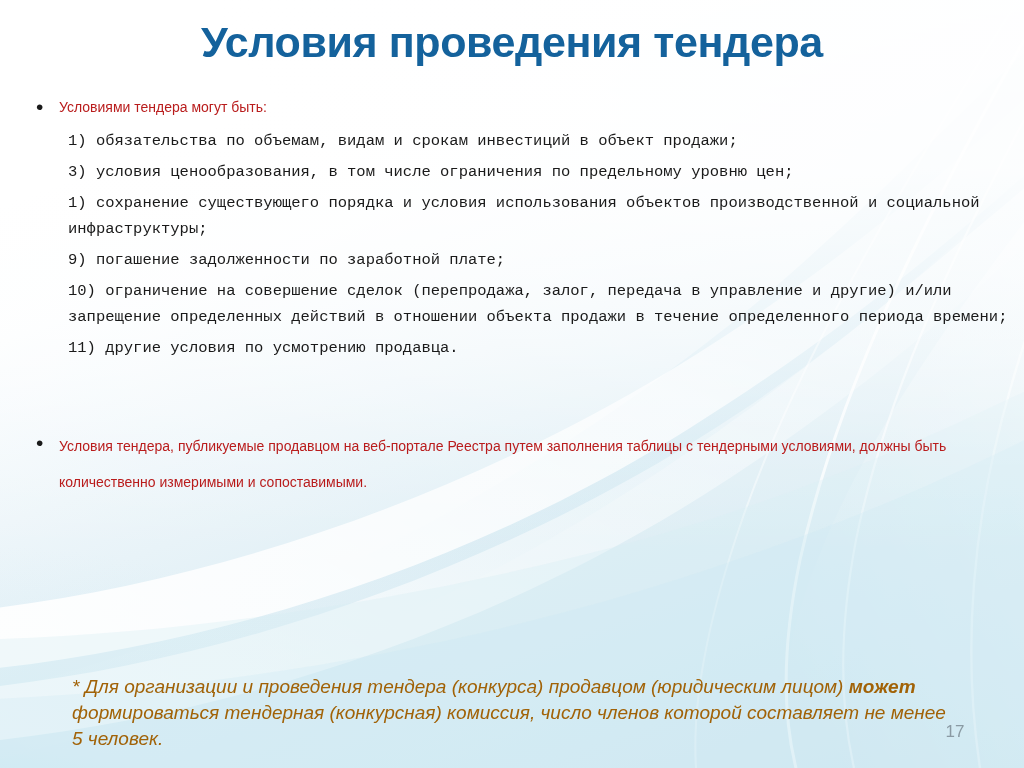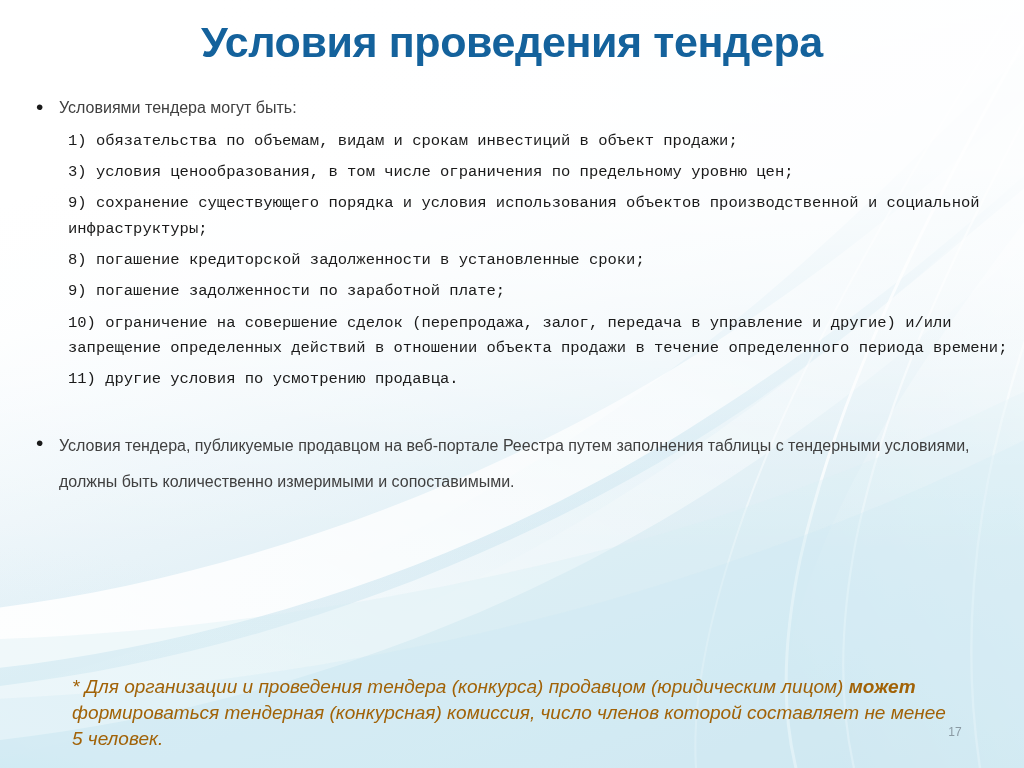--- a/index.html
+++ b/index.html
@@ -101,23 +101,23 @@
     width: 32px;
     flex: 0 0 32px;
     font-size: 21px;
     line-height: 30px;
     text-align: left;
     padding-left: 9px;
     box-sizing: border-box;
     color: #1a1a1a;
   }
   .bullet-text {
-    font-size: 16px;
+    font-size: 14px;
     line-height: 31px;
-    color: #404040;
+    color: #b91c1c;
   }
 
   #bullet-one {
     left: 27px;
     top: 92px;
     width: 700px;
   }
   #bullet-two {
     left: 27px;
     top: 428px;
@@ -155,21 +155,21 @@
     font-weight: bold;
     font-style: italic;
   }
 
   .page-number {
     position: absolute;
     left: 930px;
     top: 721px;
     width: 50px;
     text-align: center;
-    font-size: 12px;
+    font-size: 17px;
     line-height: 22px;
     color: #8a9aa3;
   }
 </style>
 </head>
 <body>
 
 <div id="slide">
 
   <div class="bg-base"></div>
@@ -230,22 +230,21 @@
     <div class="slide-title">Условия проведения тендера</div>
 
     <div class="bullet-row" id="bullet-one">
       <span class="bullet-mark">•</span>
       <span class="bullet-text">Условиями тендера могут быть:</span>
     </div>
 
     <ol class="numbered-list" style="list-style:none;margin:0;padding:0;">
       <li class="numbered-item">1) обязательства по объемам, видам и срокам инвестиций в объект продажи;</li>
       <li class="numbered-item">3) условия ценообразования, в том числе ограничения по предельному уровню цен;</li>
-      <li class="numbered-item">9) сохранение существующего порядка и условия использования объектов производственной и социальной инфраструктуры;</li>
-      <li class="numbered-item">8) погашение кредиторской задолженности в установленные сроки;</li>
+      <li class="numbered-item">1) сохранение существующего порядка и условия использования объектов производственной и социальной инфраструктуры;</li>
       <li class="numbered-item">9) погашение задолженности по заработной плате;</li>
       <li class="numbered-item">10) ограничение на совершение сделок (перепродажа, залог, передача в управление и другие) и/или запрещение определенных действий в отношении объекта продажи в течение определенного периода времени;</li>
       <li class="numbered-item">11) другие условия по усмотрению продавца.</li>
     </ol>
 
     <div class="bullet-row" id="bullet-two">
       <span class="bullet-mark">•</span>
       <span class="bullet-text"> Условия тендера, публикуемые продавцом на веб-портале Реестра путем заполнения таблицы с тендерными условиями, должны быть количественно измеримыми и сопоставимыми.</span>
     </div>
 

